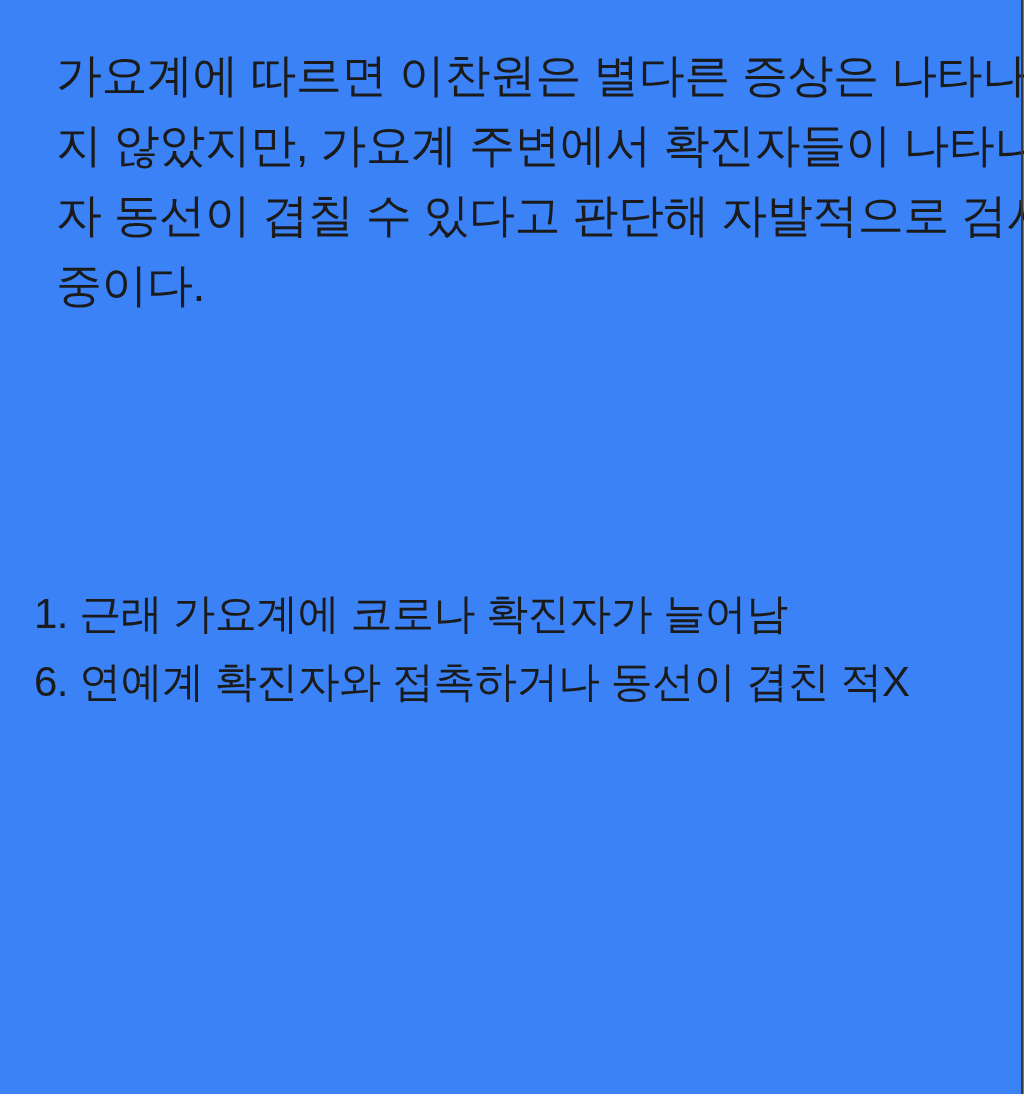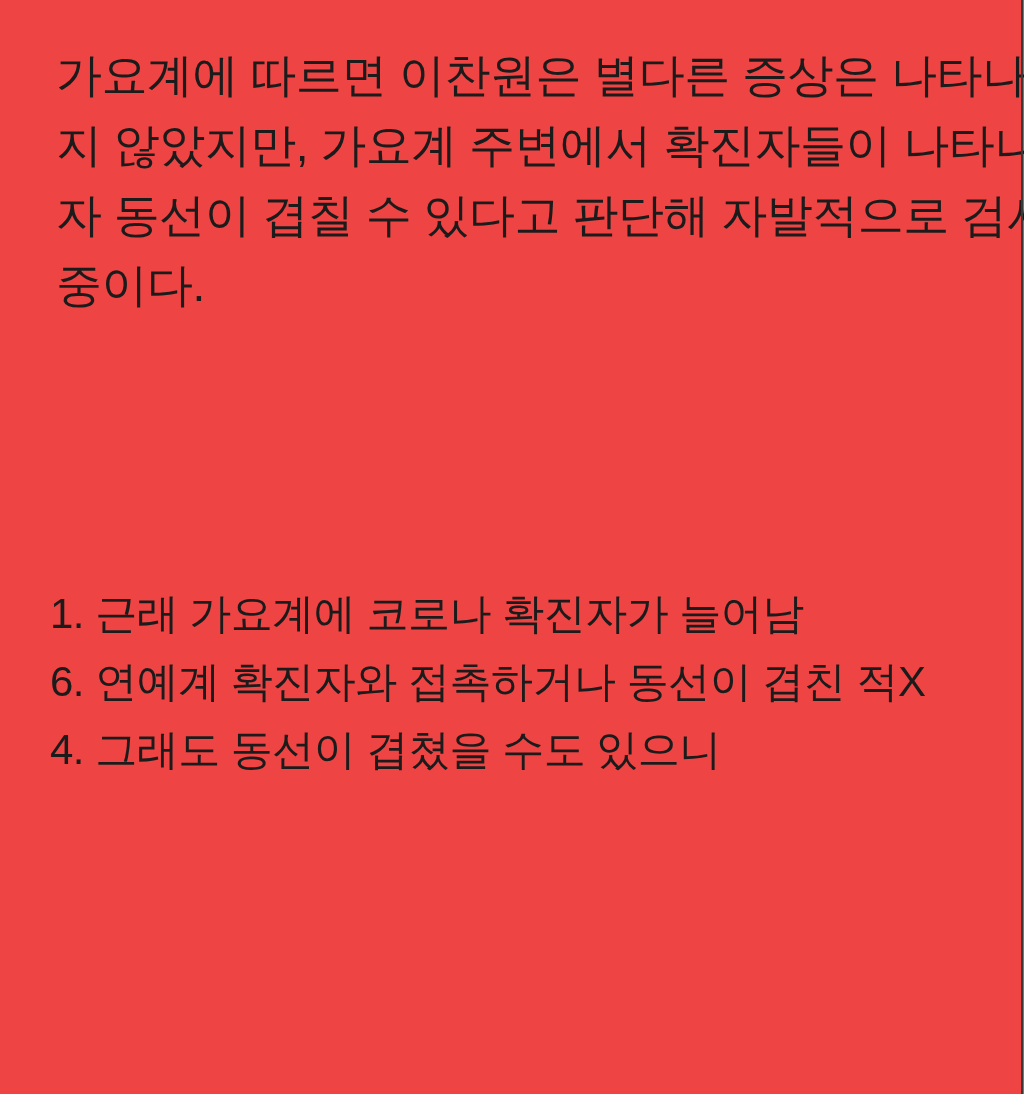--- a/index.html
+++ b/index.html
@@ -4,21 +4,21 @@
 <style>
   html, body {
     margin: 0;
     padding: 0;
     background: #ffffff;
   }
   .page {
     position: relative;
     width: 1024px;
     height: 1094px;
-    background: #ef4444;
+    background: #3b82f6;
     overflow: hidden;
     font-family: "Liberation Sans", "DejaVu Sans", sans-serif;
     color: #1b1b1b;
   }
   
   .right-edge-line {
     position: absolute;
     top: 0;
     bottom: 0;
     right: 1px;
@@ -31,21 +31,21 @@
     line-height: 70px;
     font-weight: 500;
     letter-spacing: -0.5px;
     white-space: nowrap;
   }
   .paragraph-line {
     height: 70px;
   }
   .summary-list {
     margin-top: 260px;
-    padding-left: 36px;
+    padding-left: 20px;
     font-size: 42px;
     line-height: 68px;
     font-weight: 400;
     letter-spacing: -0.5px;
     white-space: nowrap;
   }
   .list-line {
     height: 68px;
   }
   .list-line.numbered {
@@ -60,17 +60,16 @@
   <div class="article-paragraph">
     <div class="paragraph-line">가요계에 따르면 이찬원은 별다른 증상은 나타나</div>
     <div class="paragraph-line">지 않았지만, 가요계 주변에서 확진자들이 나타나</div>
     <div class="paragraph-line">자 동선이 겹칠 수 있다고 판단해 자발적으로 검사</div>
     <div class="paragraph-line">중이다.</div>
   </div>
 
   <div class="summary-list">
     <div class="list-line numbered">1. 근래 가요계에 코로나 확진자가 늘어남</div>
     <div class="list-line numbered">6. 연예계 확진자와 접촉하거나 동선이 겹친 적X</div>
-    <div class="list-line numbered">4. 그래도 동선이 겹쳤을 수도 있으니</div>
   </div>
 
   <div class="right-edge-line"></div>
 </div>
 
 </body></html>

